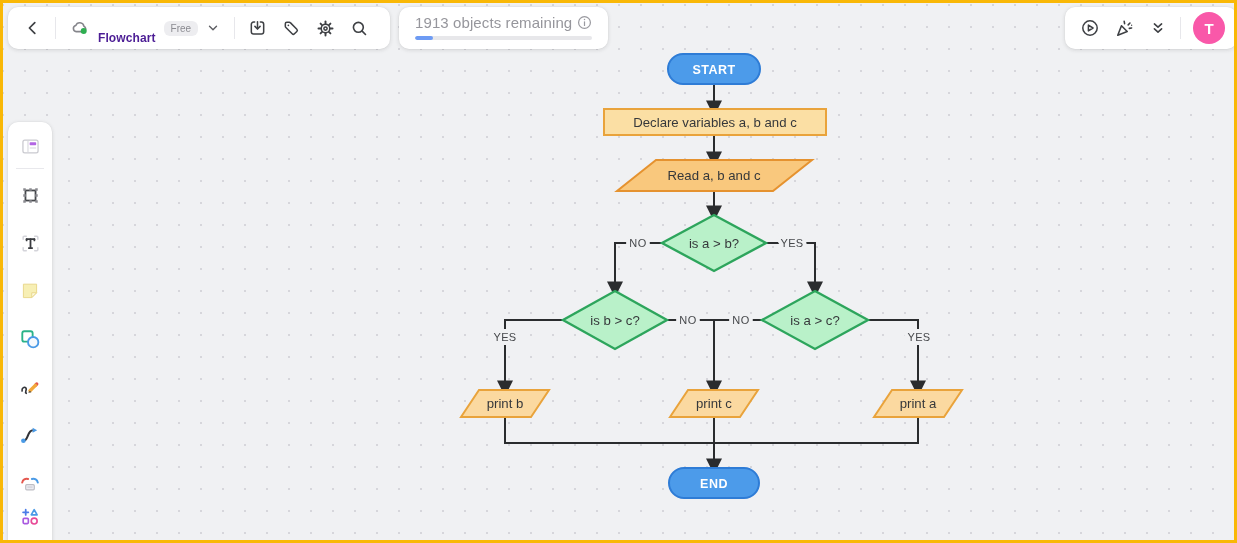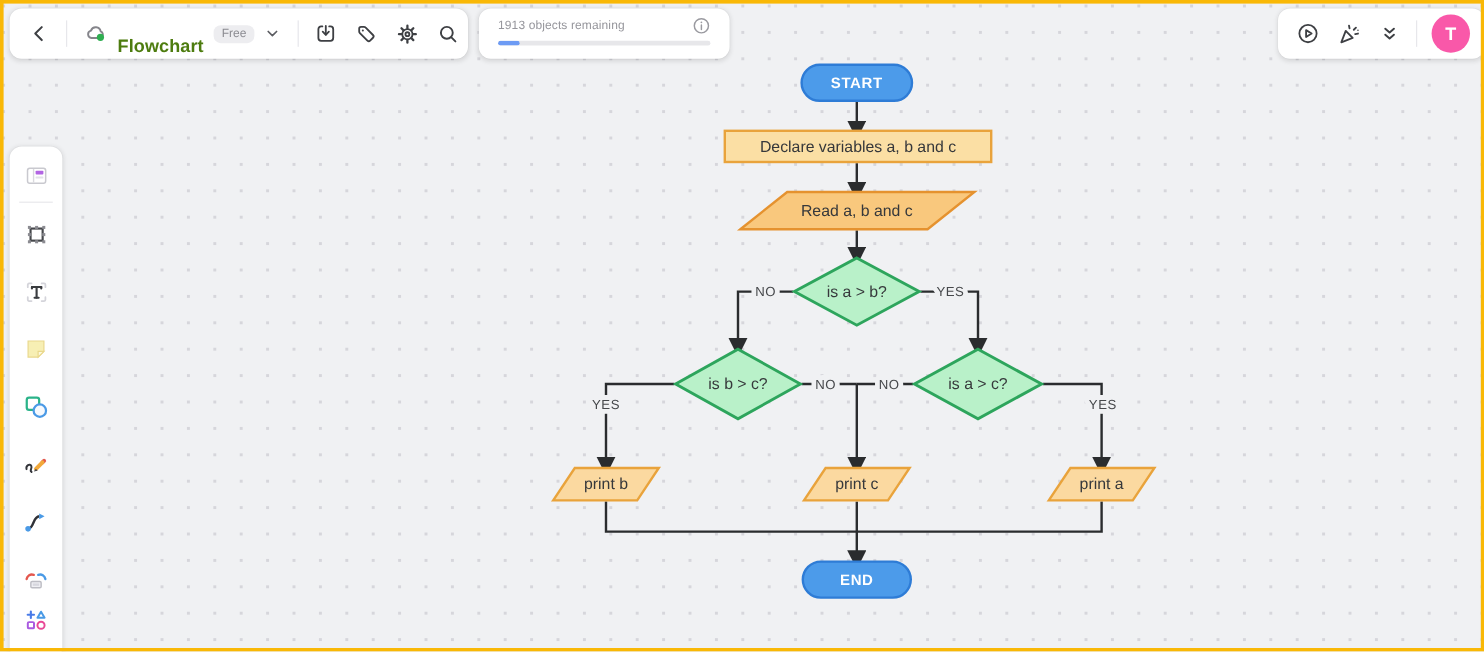--- a/index.html
+++ b/index.html
@@ -28,26 +28,26 @@
 
   .card { position:absolute; background:#fff; border-radius:10px;
           box-shadow:0 1px 4px rgba(32,33,36,.14), 0 0 0 .5px rgba(32,33,36,.03); z-index:10; }
   .tb { display:flex; align-items:center; height:42px; }
   .icon-btn { width:34px; height:34px; border-radius:8px; display:flex; align-items:center;
               justify-content:center; cursor:pointer; flex:none; }
   .sep { width:1px; height:22px; background:#e7e7eb; margin:0 5px; flex:none; }
 
   .toolbar-left { left:8px; top:7px; width:382px; padding:0 6px 0 8px; }
   .board-menu { display:flex; align-items:center; gap:8px; padding:0 9px; height:34px; border-radius:8px; cursor:pointer; }
-  .board-title { font-size:15px; font-weight:bold; color:#4d7c0f; letter-spacing:.1px;margin-top:20px; }
+  .board-title { font-size:12px; font-weight:bold; color:#4c1d95; letter-spacing:.1px;margin-top:20px; }
   .plan-badge { font-size:10px; color:#8b8b91; background:#ededf0; padding:2px 7px; border-radius:6px; }
 
   .usage-card { left:399px; top:7px; width:209px; height:42px; padding:7px 16px 0; }
   .usage-row { display:flex; align-items:center; justify-content:space-between; }
-  .usage-text { font-size:10px; color:#96969c; letter-spacing:.1px; }
+  .usage-text { font-size:15px; color:#96969c; letter-spacing:.1px; }
   .usage-track { margin-top:5px; height:4px; background:#e7e7ea; border-radius:2px; overflow:hidden; }
   .usage-fill { height:100%; border-radius:2px; }
 
   .toolbar-right { left:1065px; top:7px; width:172px; padding:0 4px 0 8px; }
   .avatar { width:32px; height:32px; border-radius:50%; color:#fff; font-size:15px; font-weight:bold;
             display:flex; align-items:center; justify-content:center; margin-left:7px; cursor:pointer; flex:none; }
 
   .sidebar { left:8px; top:122px; width:44px; height:440px; display:flex; flex-direction:column;
              align-items:center; padding-top:6px; }
   .sb-btn { width:36px; height:36px; border-radius:8px; display:flex; align-items:center;

